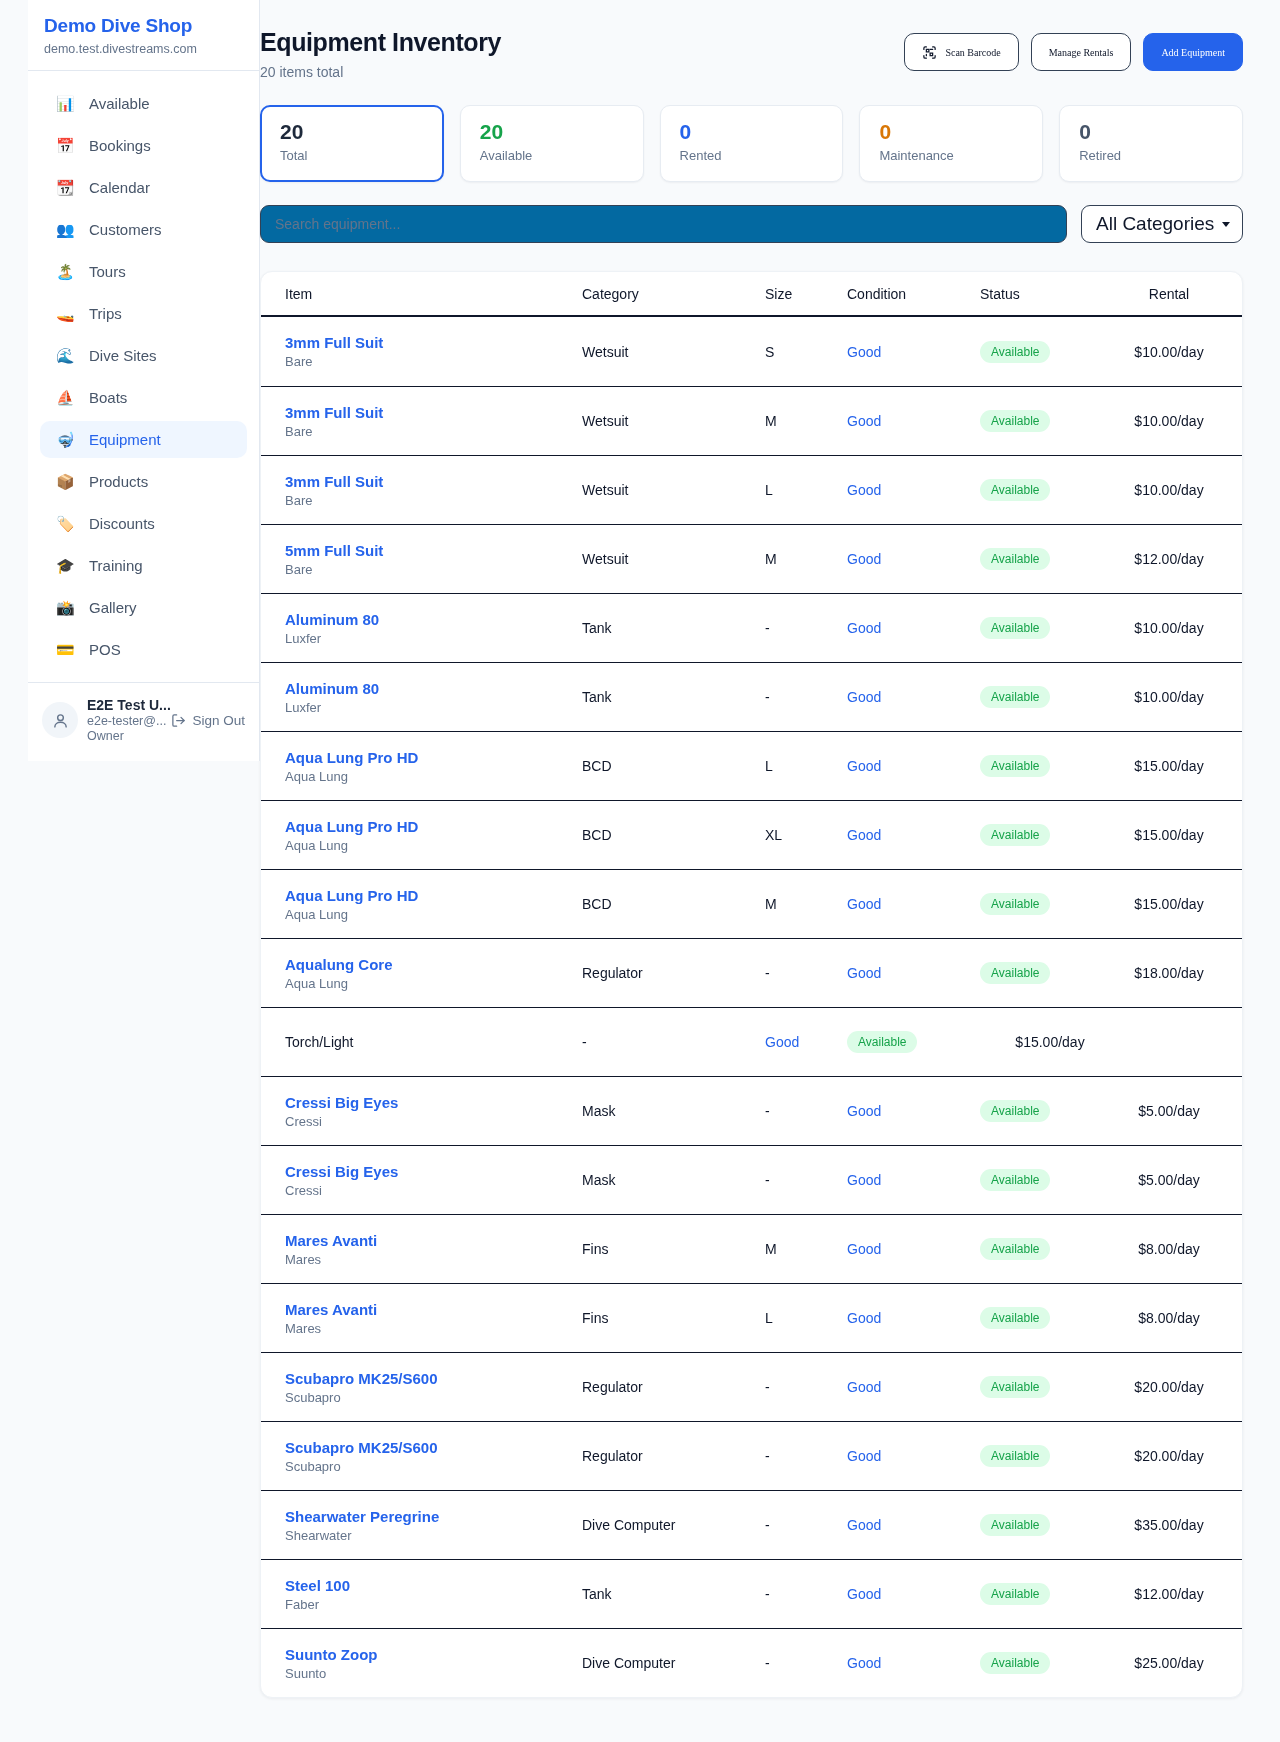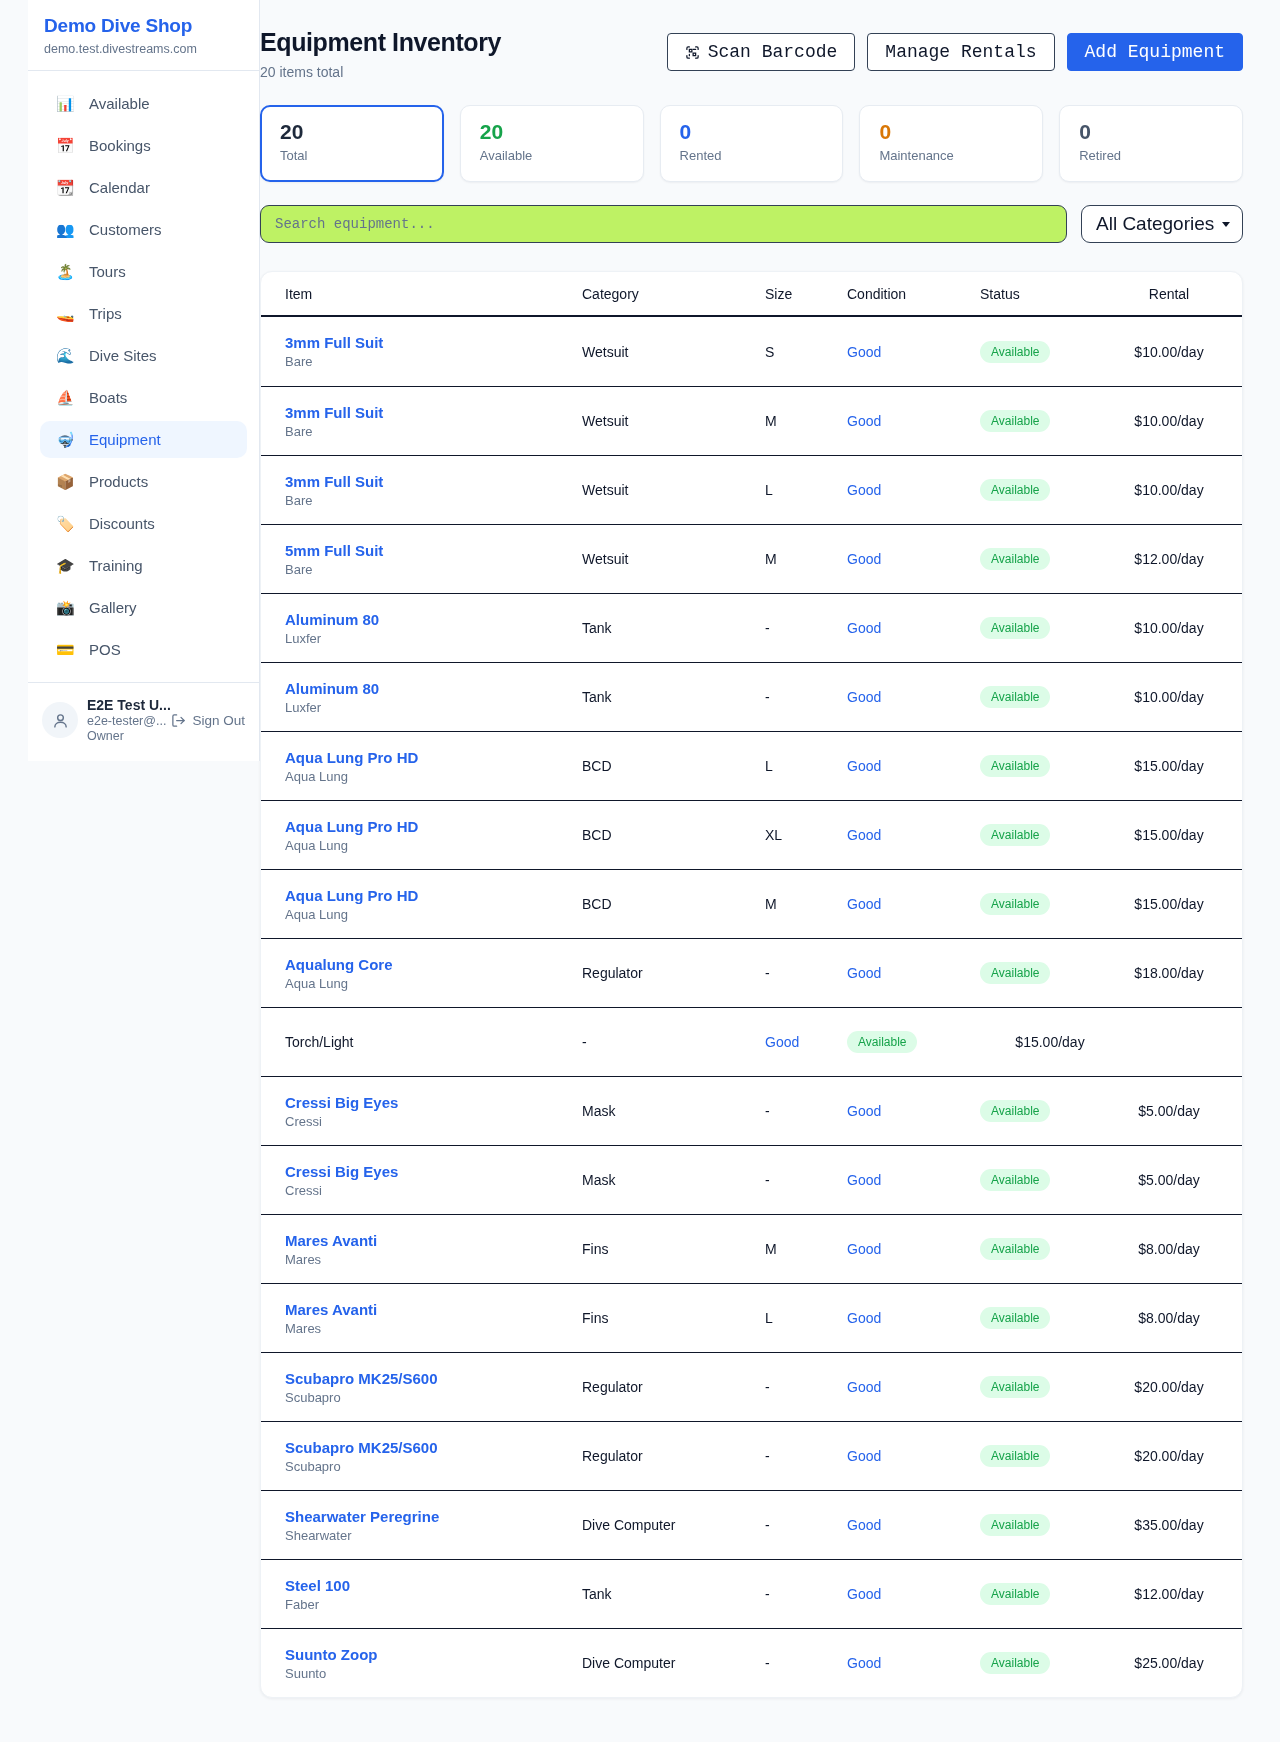--- a/index.html
+++ b/index.html
@@ -43,43 +43,43 @@
     background:none; border:none; color:#64748b; font-size:13.5px;
     cursor:pointer; font-family:inherit; flex:none;
   }
   
   .main { margin-left:232px; padding:28px 37px 0 28px; }
   .page-header { display:flex; justify-content:space-between; align-items:flex-start; margin-bottom:25px; }
   .page-title { font-size:25px; font-weight:bold; color:#0f172a; letter-spacing:-0.4px; }
   .page-subtitle { font-size:14px; color:#64748b; margin-top:7px; }
   .actions { display:flex; gap:12px; padding-top:5px; }
   .btn {
-    height:38px; padding:0 17px; border-radius:4px;
-    font-size:18px; font-weight:500; font-family:Liberation Mono, monospace;
+    height:38px; padding:0 17px; border-radius:10px;
+    font-size:10px; font-weight:500; font-family:Liberation Serif, serif;
     display:inline-flex; align-items:center; gap:8px;
     background:#ffffff; border:1px solid #334155; color:#0f172a; cursor:pointer;
     white-space:nowrap;
   }
   .btn.primary { background:#2563eb; border-color:#2563eb; color:#ffffff; }
   
   .stats { display:flex; gap:16px; margin-bottom:23px; }
   .stat-card {
     flex:1; background:#ffffff; border:1px solid #e7ecf2; border-radius:10px;
     padding:13px 19px; height:77px; box-shadow:0 1px 2px rgba(15,23,42,.05);
     cursor:pointer;
   }
   .stat-card.selected { border:2px solid #2563eb; padding:12px 18px; }
   .stat-value { font-size:21px; font-weight:bold; line-height:1.2; }
   .stat-label { font-size:13px; color:#64748b; margin-top:4px; }
   
   .filters { display:flex; gap:14px; margin-bottom:28px; }
   .search {
     flex:1; height:38px; border:1px solid #334155; border-radius:9px;
-    padding:0 14px; font-size:14px; background:#bef264; color:#0f172a;
-    font-family:Liberation Mono, monospace; outline:none;
+    padding:0 14px; font-size:14px; background:#0369a1; color:#0f172a;
+    font-family:Liberation Sans, sans-serif; outline:none;
   }
   .search::placeholder { color:#64748b; }
   .select {
     width:162px; height:38px; border:1px solid #334155; border-radius:9px;
     background:#ffffff; display:flex; align-items:center; justify-content:space-between;
     padding:0 12px 0 14px; font-size:19px; color:#0f172a; cursor:pointer; flex:none;
   }
   .caret {
     width:0; height:0;
     border-left:4px solid transparent; border-right:4px solid transparent;

